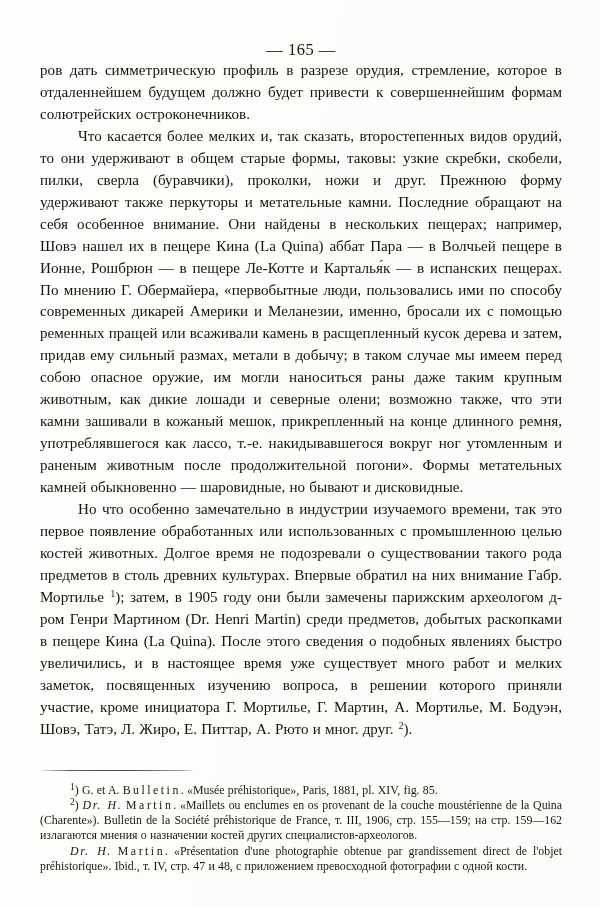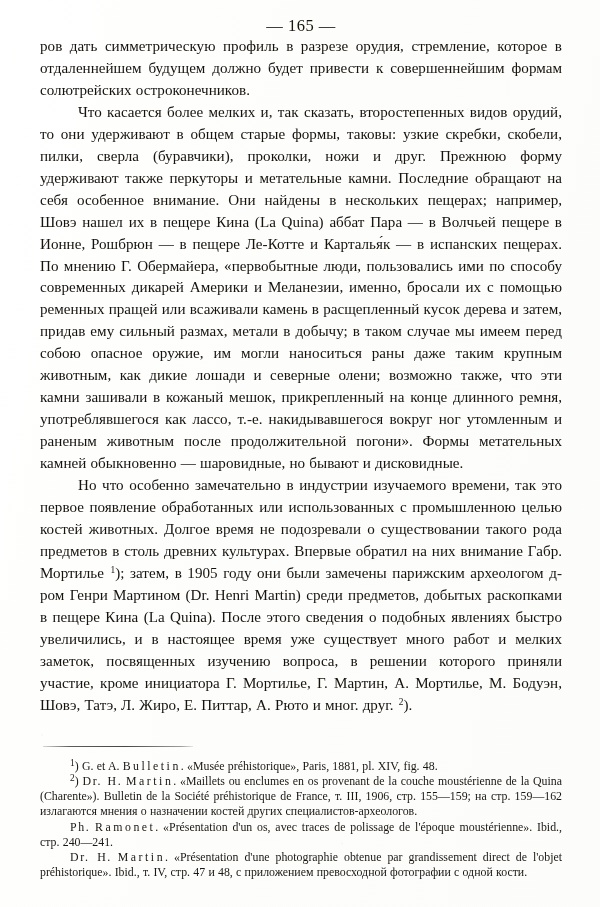--- a/index.html
+++ b/index.html
@@ -38,21 +38,21 @@
     left: 40px;
     right: 38px;
     top: 0;
   }
 
   
   .folio {
     text-align: center;
     font-size: 16.5px;
     letter-spacing: 0.5px;
-    margin-top: 16px;
+    margin-top: 40px;
     color: #17150f;
   }
 
   
   .body-block {
   }
   .body-block p {
     margin: 0;
     text-align: justify;
     text-align-last: left;
@@ -107,20 +107,21 @@
   .fn-mark {
     font-size: 0.80em;
     vertical-align: 0.45em;
     line-height: 0;
   }
   .sp {
     letter-spacing: 2.5px;
   }
   .sp-tight {
     letter-spacing: 1.6px;
+    font-style: italic;
   }
 </style>
 </head>
 <body>
 
 <div class="page">
   <div class="content">
 
     <div class="folio">— 165 —</div>
 
@@ -130,23 +131,22 @@
 
       <p class="indent">Что касается более мелких и, так сказать, второстепенных видов орудий, то они удерживают в общем старые формы, таковы: узкие скребки, скобели, пилки, сверла (буравчики), проколки, ножи и друг. Прежнюю форму удерживают также перкуторы и метательные камни. Последние обращают на себя особенное внимание. Они найдены в нескольких пещерах; например, Шовэ нашел их в пещере Кина (La Quina) аббат Пара — в Волчьей пещере в Ионне, Рошбрюн — в пещере Ле-Котте и Карталья́к — в испанских пещерах. По мнению Г. Обермайера, «первобытные люди, пользовались ими по способу современных дикарей Америки и Меланезии, именно, бросали их с помощью ременных пращей или всаживали камень в расщепленный кусок дерева и затем, придав ему сильный размах, метали в добычу; в таком случае мы имеем перед собою опасное оружие, им могли наноситься раны даже таким крупным животным, как дикие лошади и северные олени; возможно также, что эти камни зашивали в кожаный мешок, прикрепленный на конце длинного ремня, употреблявшегося как лассо, т.-е. накидывавшегося вокруг ног утомленным и раненым животным после продолжительной погони». Формы метательных камней обыкновенно — шаровидные, но бывают и дисковидные.</p>
 
       <p class="indent"><span>Но что особенно замечательно в индустрии изучаемого времени, так это первое появление обработанных или использованных с промышленною целью костей животных. Долгое время не подозревали о существовании такого рода предметов в столь древних культурах. Впервые обратил на них внимание Габр. Мортилье&nbsp;</span><sup class="fn"><span>1</span></sup><span>); затем, в 1905 году они были замечены парижским археологом д-ром Генри Мартином (Dr. Henri Martin) среди предметов, добытых раскопками в пещере Кина (La Quina). После этого сведения о подобных явлениях быстро увеличились, и в настоящее время уже существует много работ и мелких заметок, посвященных изучению вопроса, в решении которого приняли участие, кроме инициатора Г. Мортилье, Г. Мартин, А. Мортилье, М. Бодуэн, Шовэ, Татэ, Л. Жиро, Е. Питтар, А. Рюто и мног. друг.&nbsp;</span><sup class="fn"><span>2</span></sup><span>).</span></p>
     </div>
 
     <hr class="fn-rule">
 
     <div class="footnotes">
 
-      <p class="tight"><sup class="fn-mark"><span>1</span></sup><span>)</span> <span>G. et A.</span> <span class="sp">Bulletin</span><span>. «Musée préhistorique», Paris, 1881, pl. XIV, fig. 48.</span></p>
+      <p class="tight"><sup class="fn-mark"><span>1</span></sup><span>)</span> <span>G. et A.</span> <span class="sp">Bulletin</span><span>. «Musée préhistorique», Paris, 1881, pl. XIV, fig. 85.</span></p>
 
       <p class="tight"><sup class="fn-mark"><span>2</span></sup><span>)</span> <span class="sp-tight">Dr. H.</span> <span class="sp">Martin</span><span>. «Maillets ou enclumes en os provenant de la couche moustérienne de la Quina (Charente»). Bulletin de la Société préhistorique de France, т. III, 1906, стр. 155—159; на стр. 159—162 излагаются мнения о назначении костей других специалистов-археологов.</span></p>
 
-      <p class="tight"><span class="sp-tight">Ph.</span> <span class="sp">Ramonet</span><span>. «Présentation d'un os, avec traces de polissage de l'époque moustérienne». Ibid., стр. 240—241.</span></p>
 
       <p class="tight"><span class="sp-tight">Dr. H.</span> <span class="sp">Martin</span><span>. «Présentation d'une photographie obtenue par grandissement direct de l'objet préhistorique». Ibid., т. IV, стр. 47 и 48, с приложением превосходной фотографии с одной кости.</span></p>
 
     </div>
   </div>
 </div>
 
 </body></html>

